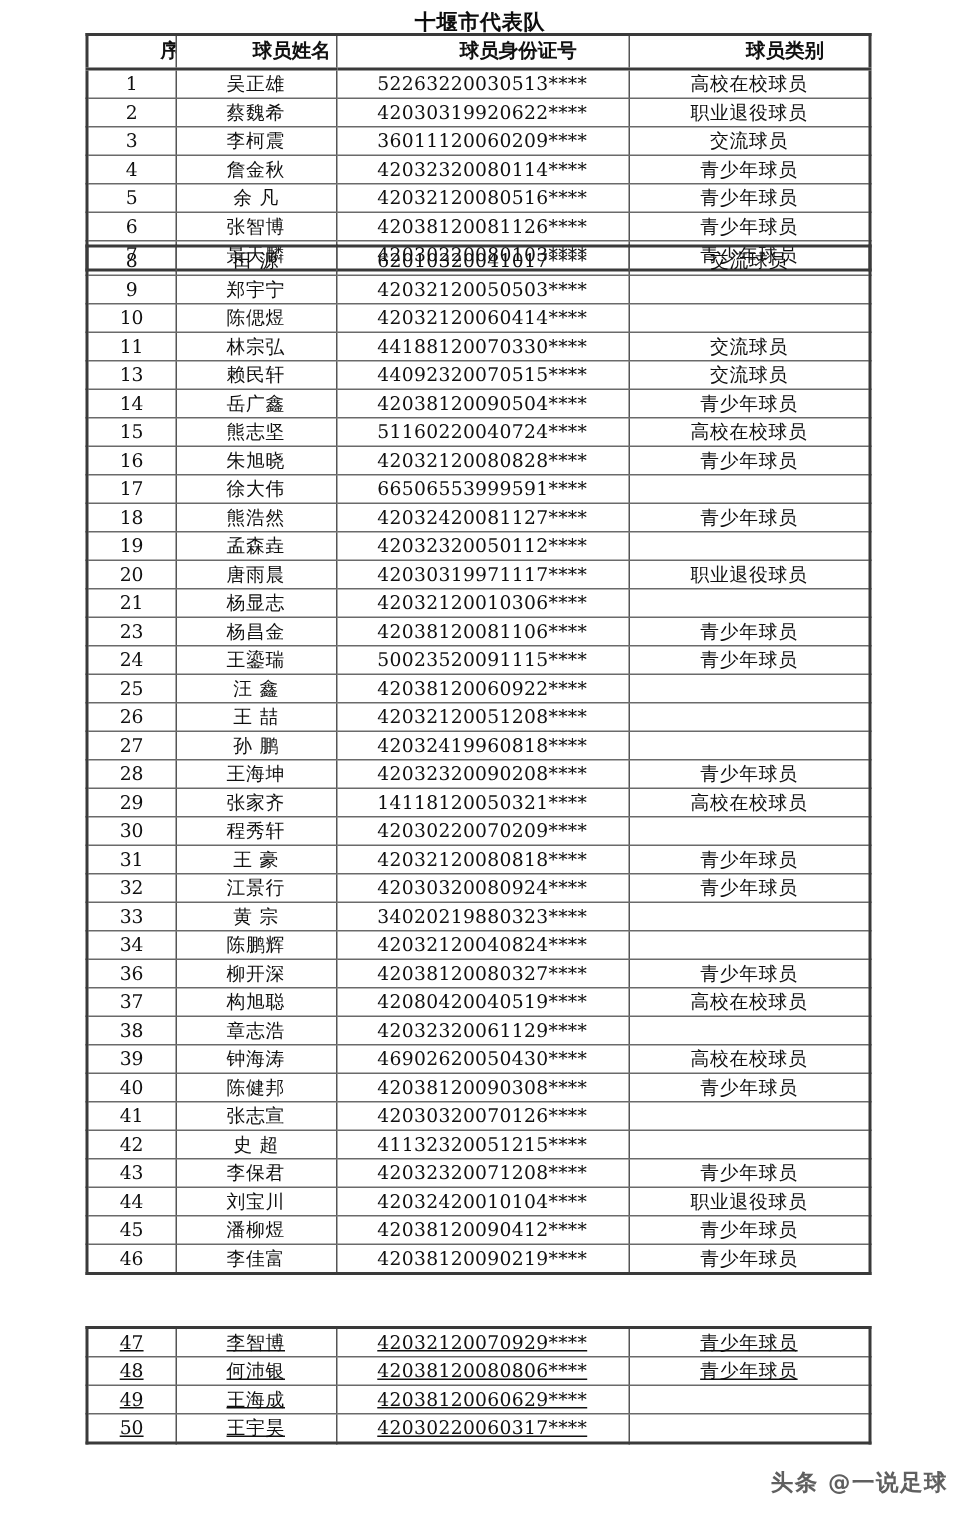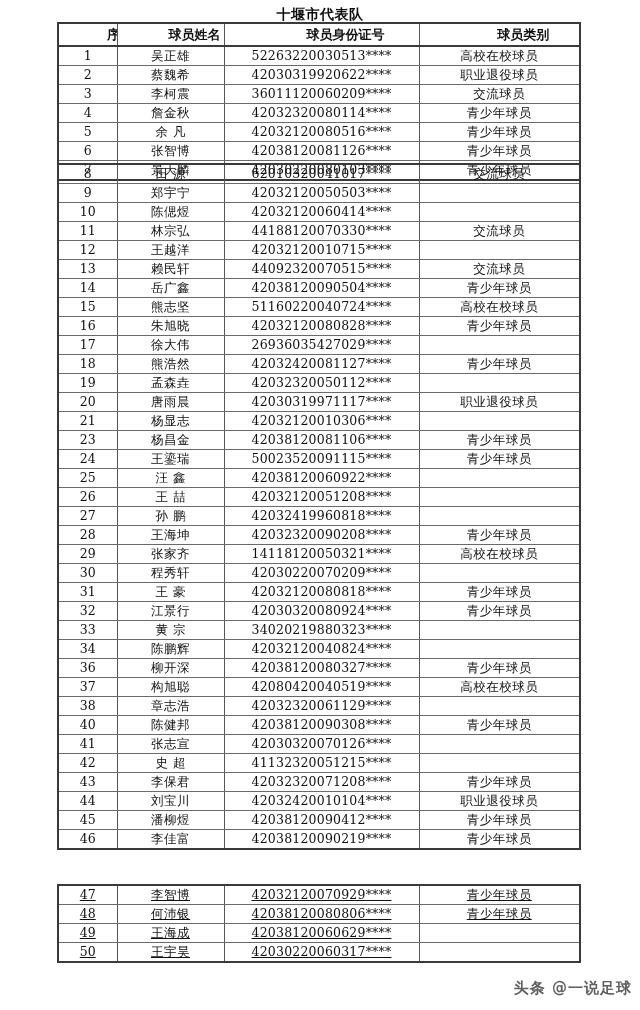--- a/index.html
+++ b/index.html
@@ -198,26 +198,20 @@
               <td class="id">42032120060414****</td>
               <td class="cat"></td>
             </tr>
             <tr>
               <td class="idx">11</td>
               <td class="name">林宗弘</td>
               <td class="id">44188120070330****</td>
               <td class="cat">交流球员</td>
             </tr>
             <tr>
-              <td class="idx">12</td>
-              <td class="name">王越洋</td>
-              <td class="id">42032120010715****</td>
-              <td class="cat"></td>
-            </tr>
-            <tr>
               <td class="idx">13</td>
               <td class="name">赖民轩</td>
               <td class="id">44092320070515****</td>
               <td class="cat">交流球员</td>
             </tr>
             <tr>
               <td class="idx">14</td>
               <td class="name">岳广鑫</td>
               <td class="id">42038120090504****</td>
               <td class="cat">青少年球员</td>
@@ -230,21 +224,21 @@
             </tr>
             <tr>
               <td class="idx">16</td>
               <td class="name">朱旭晓</td>
               <td class="id">42032120080828****</td>
               <td class="cat">青少年球员</td>
             </tr>
             <tr>
               <td class="idx">17</td>
               <td class="name">徐大伟</td>
-              <td class="id">26936035427029****</td>
+              <td class="id">66506553999591****</td>
               <td class="cat"></td>
             </tr>
             <tr>
               <td class="idx">18</td>
               <td class="name">熊浩然</td>
               <td class="id">42032420081127****</td>
               <td class="cat">青少年球员</td>
             </tr>
             <tr>
               <td class="idx">19</td>
@@ -346,20 +340,26 @@
               <td class="idx">37</td>
               <td class="name">构旭聪</td>
               <td class="id">42080420040519****</td>
               <td class="cat">高校在校球员</td>
             </tr>
             <tr>
               <td class="idx">38</td>
               <td class="name">章志浩</td>
               <td class="id">42032320061129****</td>
               <td class="cat"></td>
+            </tr>
+            <tr>
+              <td class="idx">39</td>
+              <td class="name">钟海涛</td>
+              <td class="id">46902620050430****</td>
+              <td class="cat">高校在校球员</td>
             </tr>
             <tr>
               <td class="idx">40</td>
               <td class="name">陈健邦</td>
               <td class="id">42038120090308****</td>
               <td class="cat">青少年球员</td>
             </tr>
             <tr>
               <td class="idx">41</td>
               <td class="name">张志宣</td>

